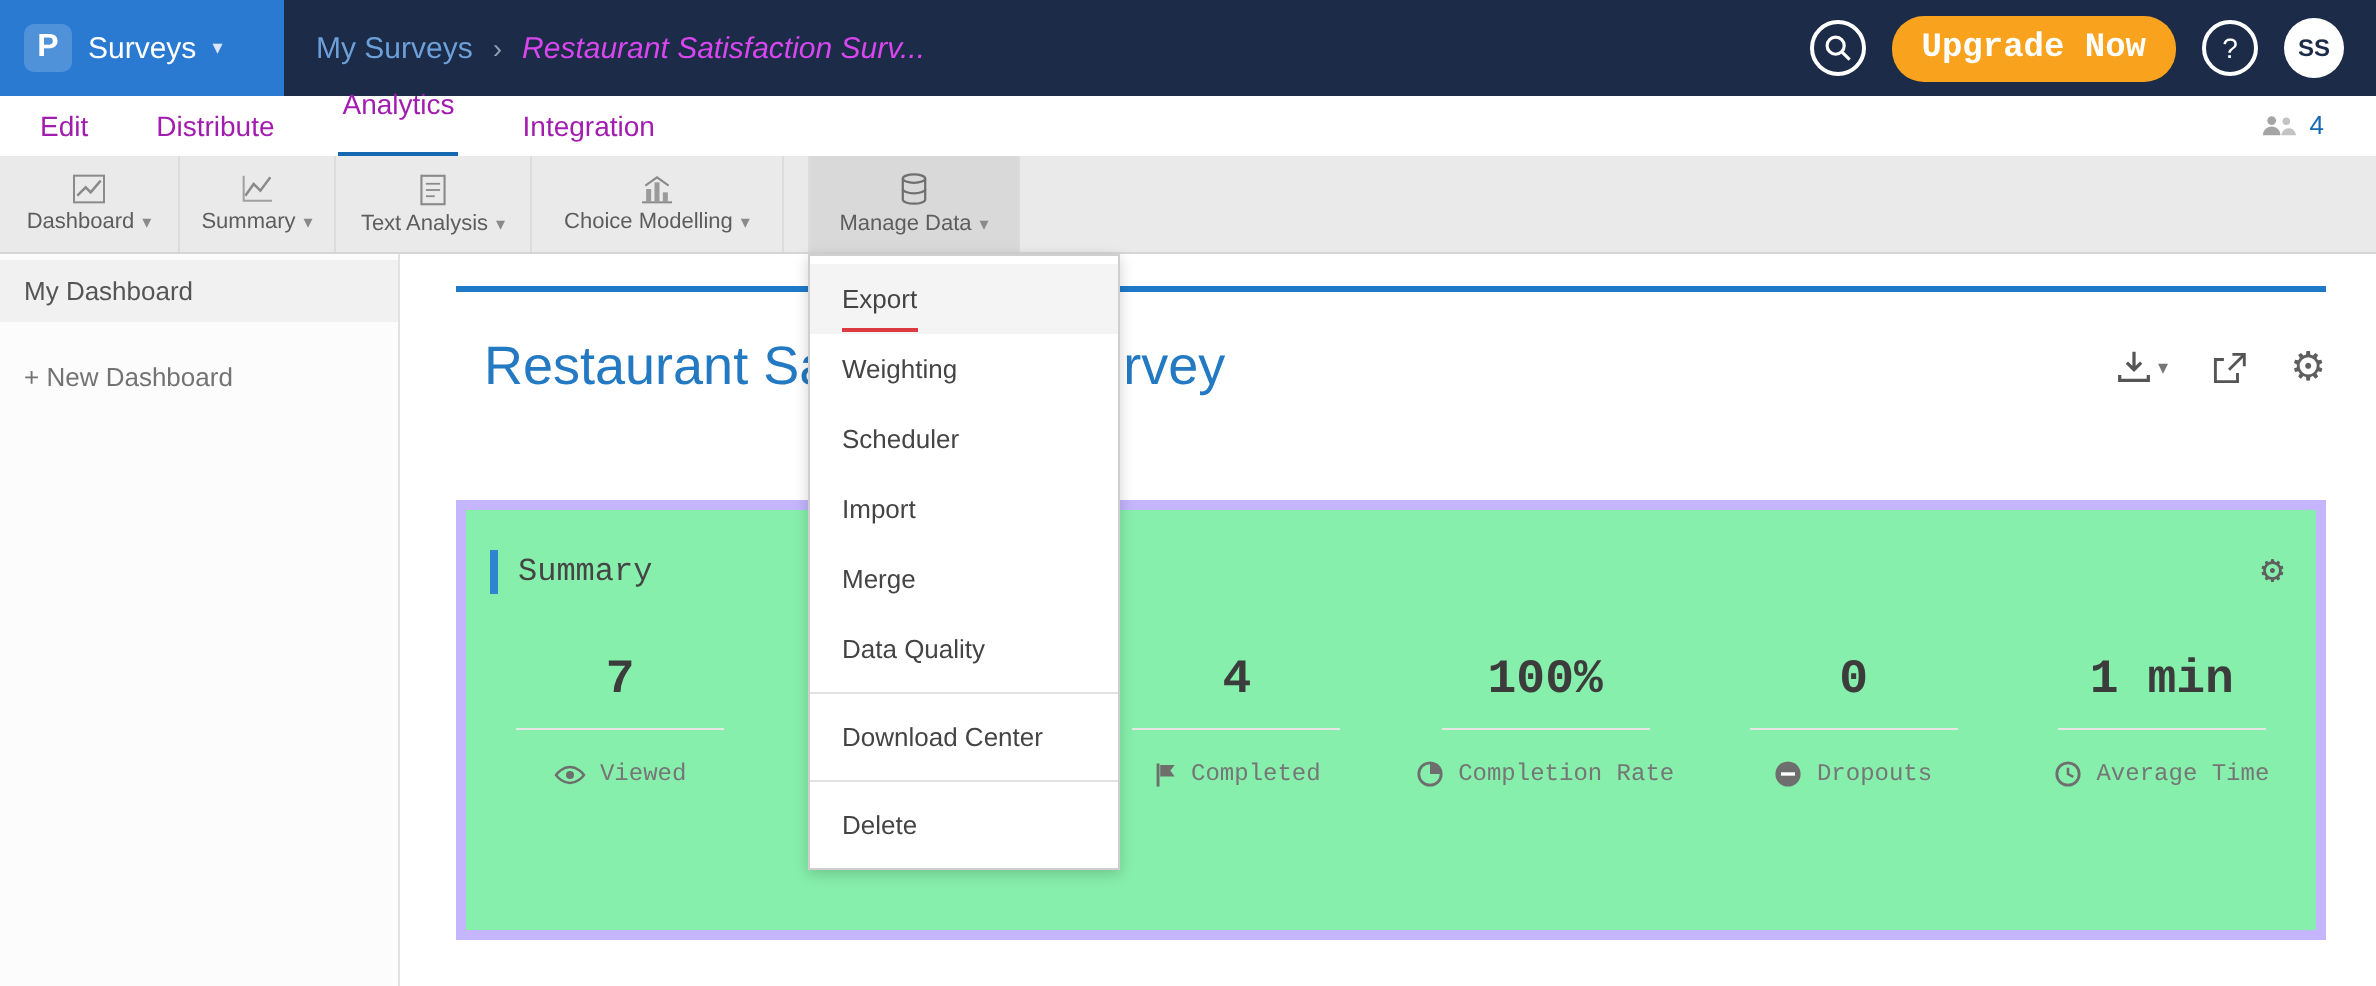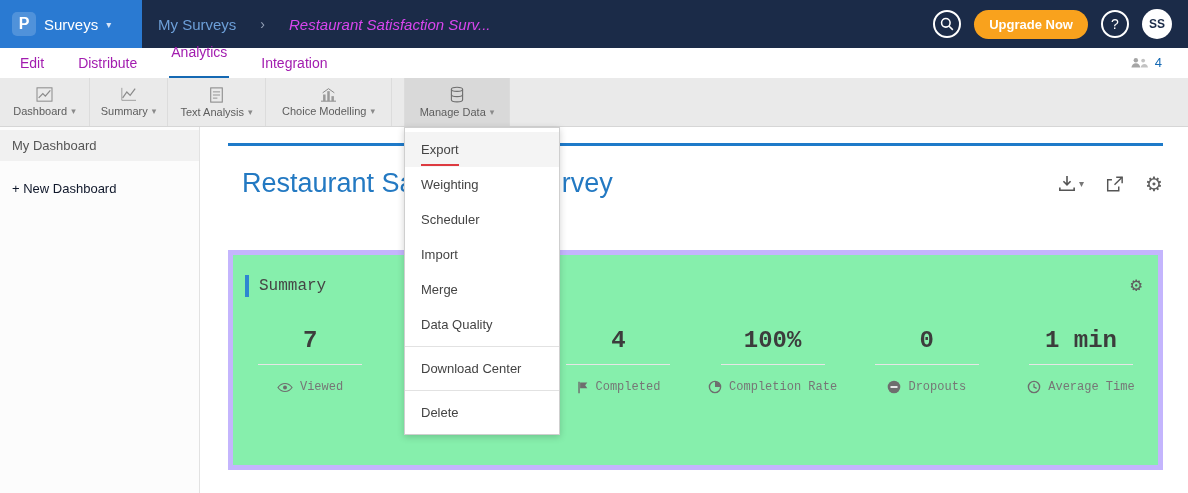--- a/index.html
+++ b/index.html
@@ -18,34 +18,34 @@
     width: 142px; height: 48px; background: #2a7ad2; display: flex;
     align-items: center; gap: 8px; padding: 0 12px; cursor: pointer;
   }
   .logo-square {
     width: 24px; height: 24px; border-radius: 5px; background: rgba(255,255,255,.18);
     color: #fff; font-weight: bold; font-size: 16px; display: flex;
     align-items: center; justify-content: center;
   }
   .product-name { color: #fff; font-size: 15px; }
   .caret { font-size: 10px; color: #d9e6f7; }
-  .breadcrumb { display: flex; align-items: center; gap: 24px; margin-left: 16px; font-size: 15px; }
+  .breadcrumb { display: flex; align-items: center; gap: 10px; margin-left: 16px; font-size: 15px; }
   .crumb-parent { color: #6d9fd8; cursor: pointer; }
   .crumb-sep { color: #93a0b6; font-size: 14px; }
   .crumb-current { color: #d946ef; font-style: italic; }
   .topbar-right { margin-left: auto; display: flex; align-items: center; gap: 13px; padding-right: 16px; }
   .icon-circle {
     width: 28px; height: 28px; border: 2px solid #fff; border-radius: 50%;
     color: #fff; display: flex; align-items: center; justify-content: center;
     font-size: 14px; cursor: pointer;
   }
   .upgrade-btn {
     background: #f9a21d; color: #fff; border: none; border-radius: 16px;
-    padding: 7px 15px; font-size: 13px; font-weight: bold; cursor: pointer;
-    font-family: Liberation Sans, sans-serif;
+    padding: 7px 15px; font-size: 17px; font-weight: bold; cursor: pointer;
+    font-family: Liberation Mono, monospace;
   }
   .avatar {
     width: 30px; height: 30px; background: #fff; color: #1b2b48; border-radius: 50%;
     display: flex; align-items: center; justify-content: center;
     font-size: 12px; font-weight: bold; cursor: pointer;
   }
 
   
   .tabsbar {
     position: absolute; top: 48px; left: 0; right: 0; height: 30px;
@@ -77,21 +77,21 @@
 
   
   .sidebar {
     position: absolute; top: 127px; left: 0; width: 200px; bottom: 0;
     background: #fcfcfc; border-right: 1px solid #e2e2e2;
   }
   .sidebar-current {
     height: 31px; margin-top: 3px; background: #f1f1f1; color: #555;
     font-size: 13px; display: flex; align-items: center; padding: 0 12px; cursor: pointer;
   }
-  .sidebar-new { color: #0f172a; font-size: 13px; padding: 20px 12px; cursor: pointer; }
+  .sidebar-new { color: #737373; font-size: 13px; padding: 20px 12px; cursor: pointer; }
 
   
   .main { position: absolute; top: 127px; left: 200px; right: 0; bottom: 0; background: #fff; }
   .title-card {
     position: absolute; left: 28px; right: 25px; top: 16px;
     border-top: 3px solid #1e7ac9; padding-top: 22px;
     display: flex; align-items: center;
   }
   .survey-title { color: #2379c2; font-size: 27px; margin-left: 14px; }
   .title-actions { margin-left: auto; display: flex; align-items: center; gap: 22px; color: #555; }

